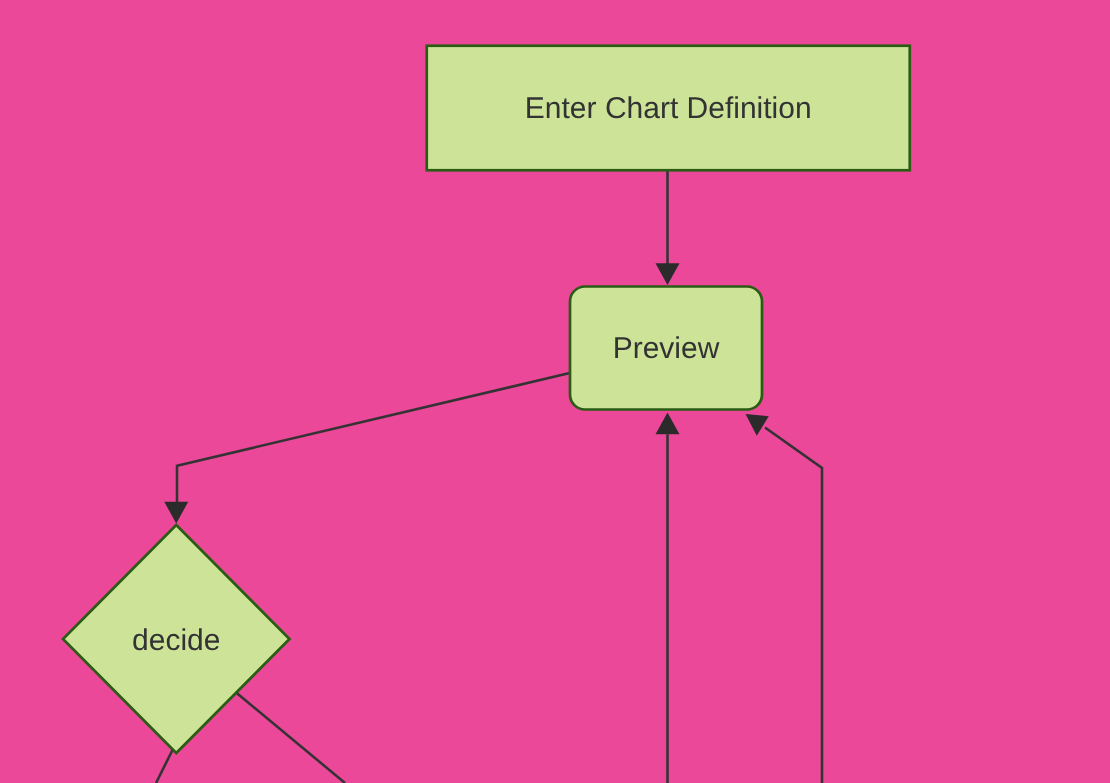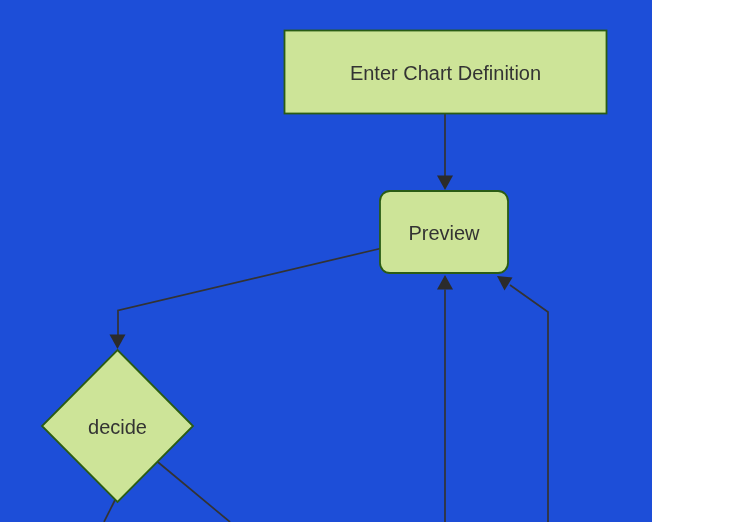--- a/index.html
+++ b/index.html
@@ -2,23 +2,23 @@
 <html><head>
 <meta charset="utf-8">
 <style>
   html, body {
     margin: 0;
     padding: 0;
     background: #ffffff;
   }
   .stage {
     position: relative;
-    width: 652px;
+    width: 740px;
     height: 522px;
-    background: #1d4ed8;
+    background: #ec4899;
     overflow: hidden;
   }
   svg { display: block; }
   .node-label {
     font-family: "Liberation Sans", sans-serif;
     font-size: 20px;
   }
   .edge { fill: none; }
 </style>
 </head>

